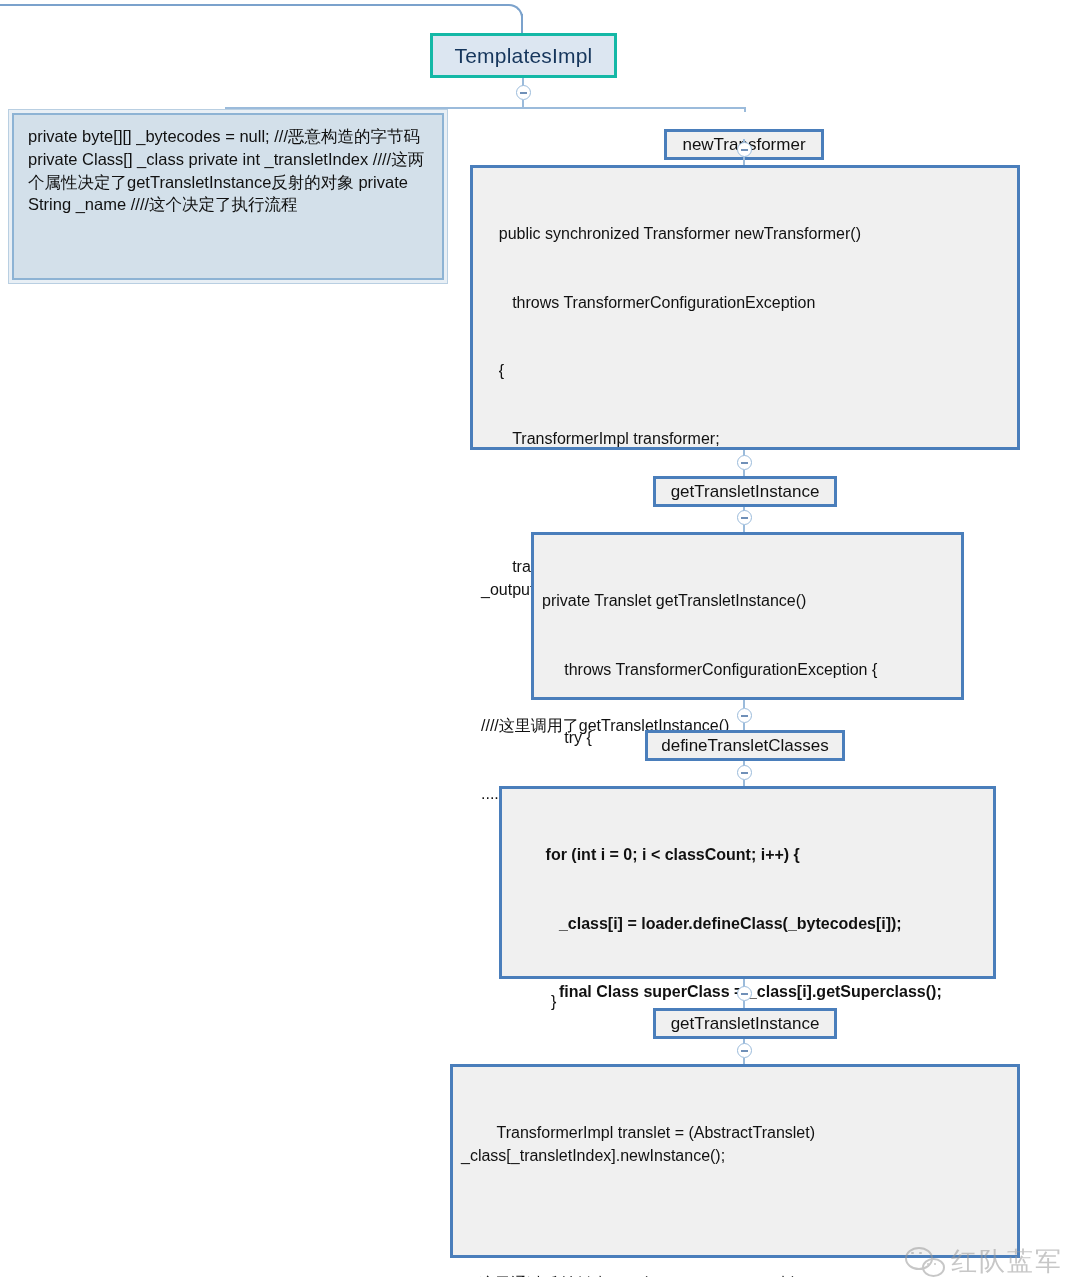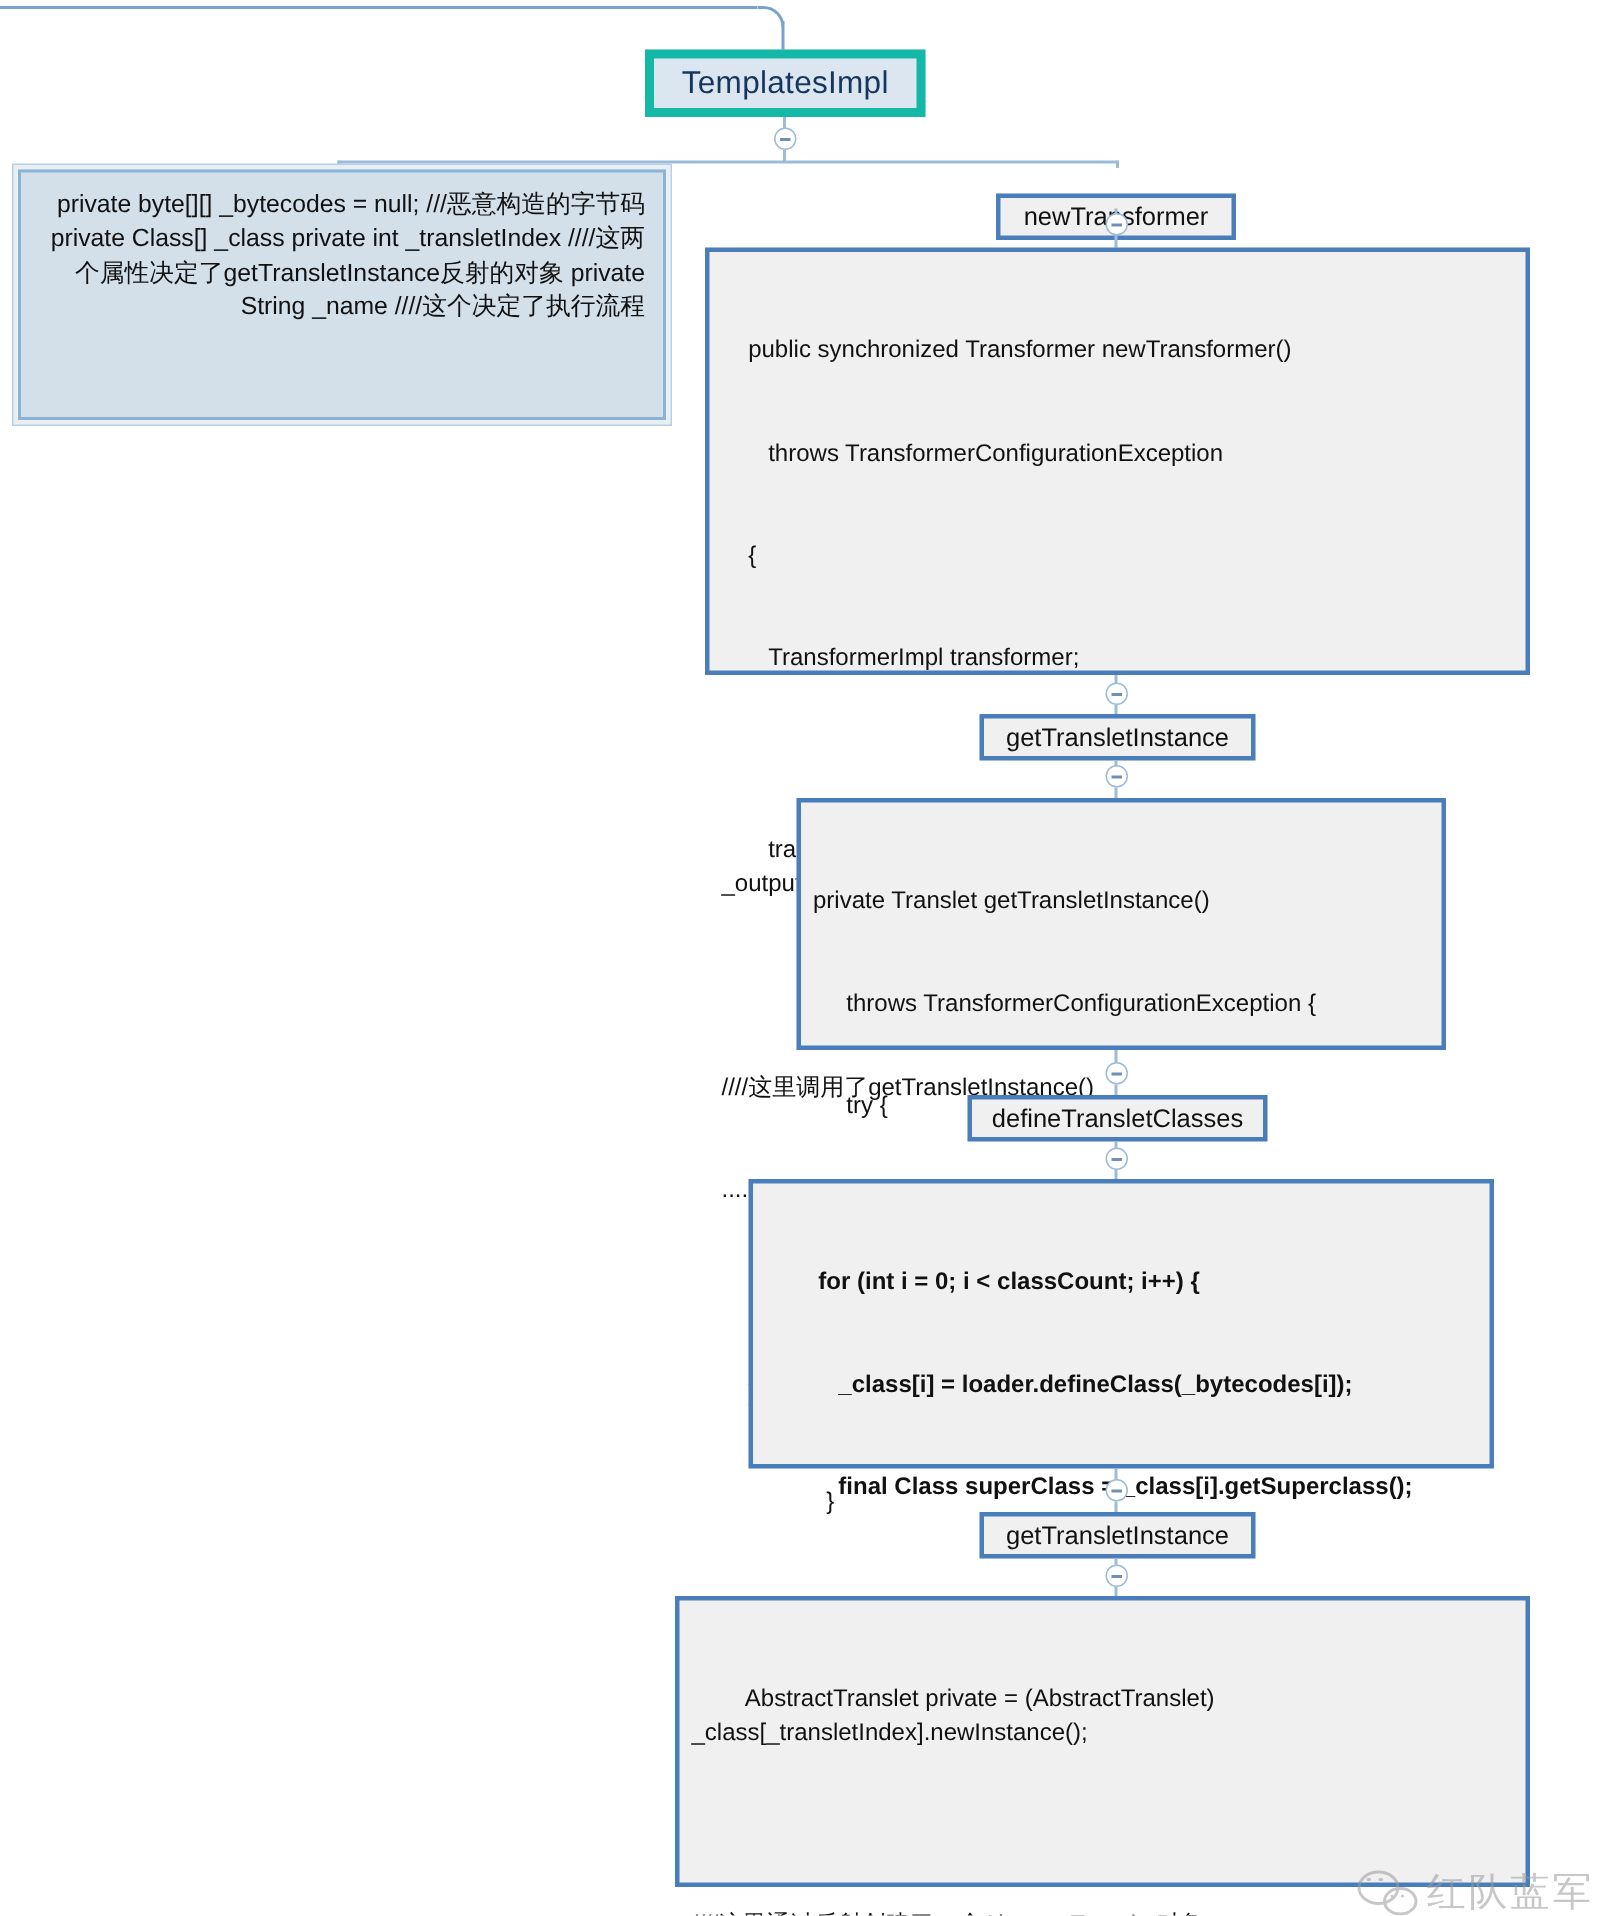--- a/index.html
+++ b/index.html
@@ -12,37 +12,36 @@
     position:relative;
   }
   #canvas{position:relative;width:1080px;height:1277px;}
 
   
   .node{position:absolute;box-sizing:border-box;}
 
   
   .root-node{
     background:#dce6f1;
-    border:6px solid #14b8a6;
+    border:3px solid #14b8a6;
     display:flex;align-items:center;justify-content:center;
     font-size:21px;
     color:#16365c;
     letter-spacing:.2px;
   }
 
   
   .attr-panel{
     background:#d3e0ea;
     border:2px solid #8db3d4;
     box-shadow:0 0 0 3px #e8eff5, 0 0 0 4px #b9cfe2;
     padding:10px 12px 12px 14px;
     font-size:16.5px;
     line-height:1.38;
     color:#111;
-    text-align:right;
   }
 
   
   .chip{
     background:#f0f0f0;
     border:3px solid #4a7ebb;
     display:flex;align-items:center;justify-content:center;
     font-size:17px;
     color:#111;
     box-sizing:border-box;
@@ -203,21 +202,21 @@
   <div class="conn v conn-thin" style="left:743px;top:1001px;height:8px;"></div>
 
   <div class="node chip" style="left:653px;top:1008px;width:184px;height:31px;">
     <span>getTransletInstance</span>
   </div>
   <div class="conn v conn-thin" style="left:743px;top:1039px;height:6px;"></div>
   <div class="minus" style="left:737px;top:1043px;"></div>
   <div class="conn v conn-thin" style="left:743px;top:1058px;height:8px;"></div>
 
   <div class="node code" style="left:450px;top:1064px;width:570px;height:194px;">
-    <span class="ln">        AbstractTranslet private = (AbstractTranslet) _class[_transletIndex].newInstance();</span>
+    <span class="ln">        TransformerImpl translet = (AbstractTranslet) _class[_transletIndex].newInstance();</span>
     <span class="ln"></span>
     <span class="ln">////这里通过反射创建了一个AbstractTranslet对象</span>
     
     
   </div>
 
   <div class="watermark" style="left:905px;top:1244px;">
     <span class="wx">
       <span class="b1"></span>
         <span class="b2"></span>

